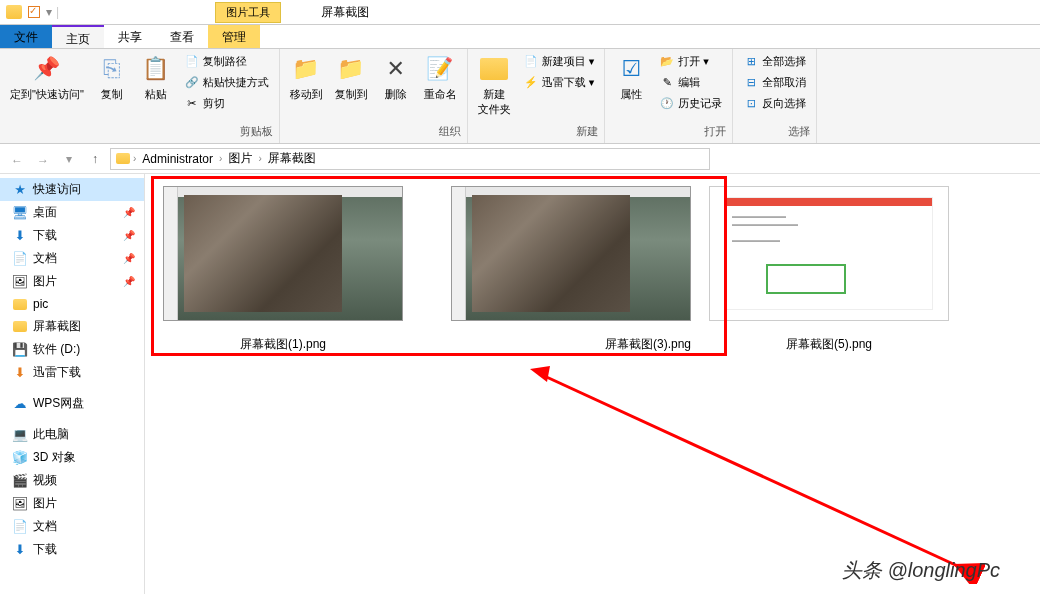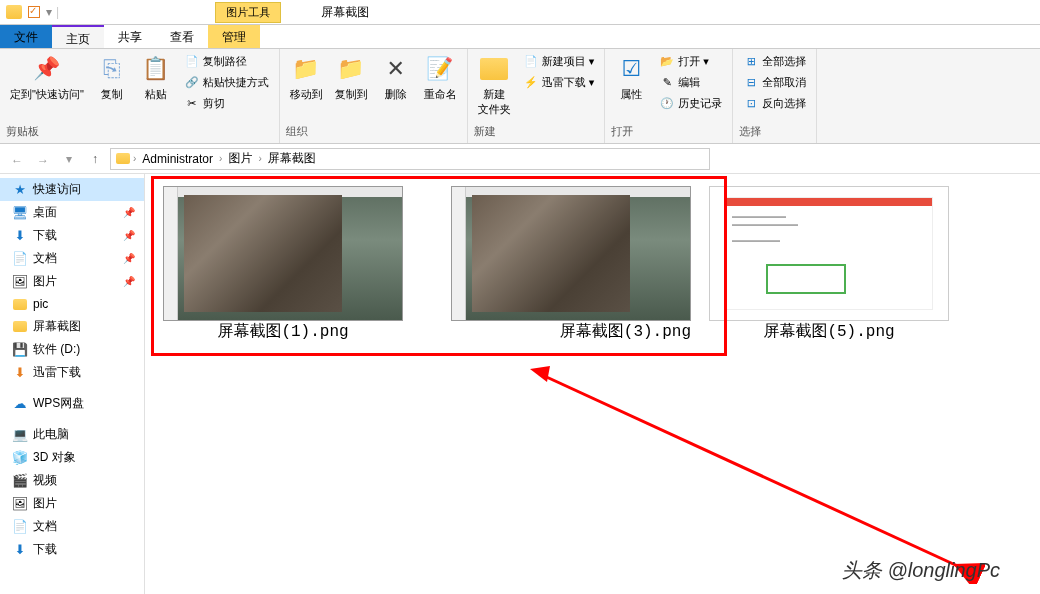--- a/index.html
+++ b/index.html
@@ -16,21 +16,21 @@
     
     .ribbon-tabs { display: flex; height: 24px; border-bottom: 1px solid #ccc; }
     .ribbon-tab { padding: 4px 14px; font-size: 12px; cursor: pointer; }
     .ribbon-tab.file { background: #1979ca; color: #000000; }
     .ribbon-tab.active { background: #f5f5f5; border-top: 2px solid #6d28d9; }
     .ribbon-tab.context { background: #ffd966; }
     
     .ribbon { height: 95px; background: #f5f5f5; display: flex; border-bottom: 1px solid #ccc; }
     .rgroup { border-right: 1px solid #ddd; display: flex; flex-direction: column; padding: 2px 6px; }
     .rgroup-content { flex: 1; display: flex; gap: 4px; align-items: flex-start; }
-    .rgroup-label { text-align: left; font-size: 11px; color: #555; padding: 2px 0; }
+    .rgroup-label { text-align: right; font-size: 11px; color: #555; padding: 2px 0; }
     .rbtn { display: flex; flex-direction: column; align-items: center; padding: 2px 4px; min-width: 36px; cursor: pointer; }
     .rbtn-icon { width: 32px; height: 32px; display: flex; align-items: center; justify-content: center; font-size: 22px; }
     .rbtn-label { font-size: 11px; text-align: center; margin-top: 2px; }
     .rbtn-mini { display: flex; align-items: center; gap: 3px; padding: 2px 4px; font-size: 11px; cursor: pointer; }
     .rbtn-mini-icon { width: 16px; height: 16px; display: flex; align-items: center; justify-content: center; }
     .vlist { display: flex; flex-direction: column; gap: 1px; }
     
     .address-bar { height: 30px; display: flex; align-items: center; padding: 3px 6px; gap: 4px; border-bottom: 1px solid #e0e0e0; }
     .nav-arrow { width: 22px; height: 22px; border-radius: 3px; display: flex; align-items: center; justify-content: center; color: #999; cursor: pointer; }
     .up-icon { color: #555; }
@@ -47,21 +47,21 @@
     .pin { margin-left: auto; color: #888; font-size: 10px; }
     
     .file-view { flex: 1; padding: 8px 14px; position: relative; }
     .file-grid { display: flex; flex-wrap: wrap; gap: 10px; }
     .file-item { width: 248px; display: flex; flex-direction: column; align-items: center; cursor: pointer; padding: 4px; }
     .thumb { width: 240px; height: 135px; background: linear-gradient(180deg, #5b6b5e 0%, #7a8b7d 40%, #4a5a4d 100%); border: 1px solid #999; position: relative; overflow: hidden; }
     .thumb-white { background: #fff; }
     .thumb-content { position: absolute; inset: 8px 60px 8px 20px; background: linear-gradient(135deg, #6b5d4f 0%, #8a7d6f 30%, #4a4035 70%, #5a5045 100%); }
     .thumb-bar { position: absolute; left: 0; top: 0; bottom: 0; width: 14px; background: #f0f0f0; border-right: 1px solid #ccc; }
     .thumb-topbar { position: absolute; left: 0; right: 0; top: 0; height: 10px; background: #e8e8e8; }
-    .file-name { margin-top: 0; font-size: 16px; text-align: center; font-family: Liberation Mono, monospace; }
+    .file-name { margin-top: 15px; font-size: 12px; text-align: center; }
     
     .selection-box { position: absolute; border: 3px solid #ff0000; pointer-events: none; }
     .arrow-annotation { position: absolute; pointer-events: none; }
     
     .watermark { position: absolute; bottom: 10px; right: 40px; font-size: 20px; font-style: italic; color: #333; font-weight: 500; }
   </style>
 </head>
 <body>
 
 <div class="title-bar">

